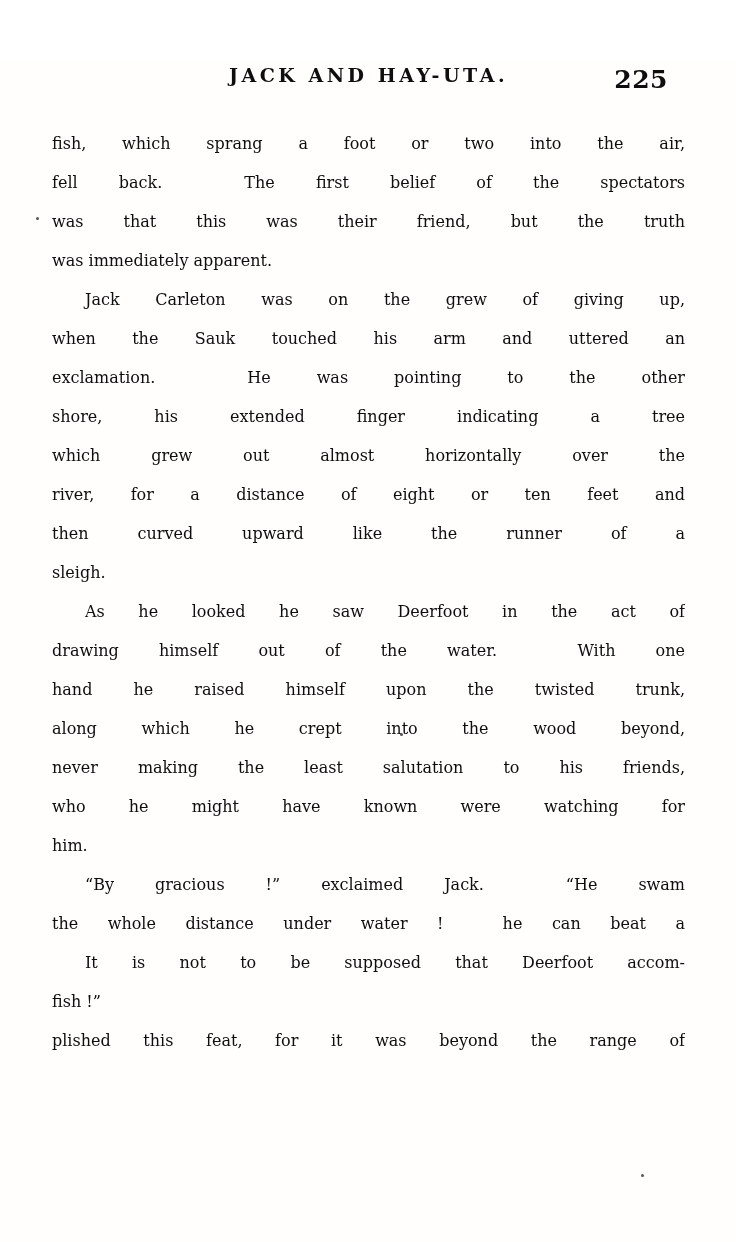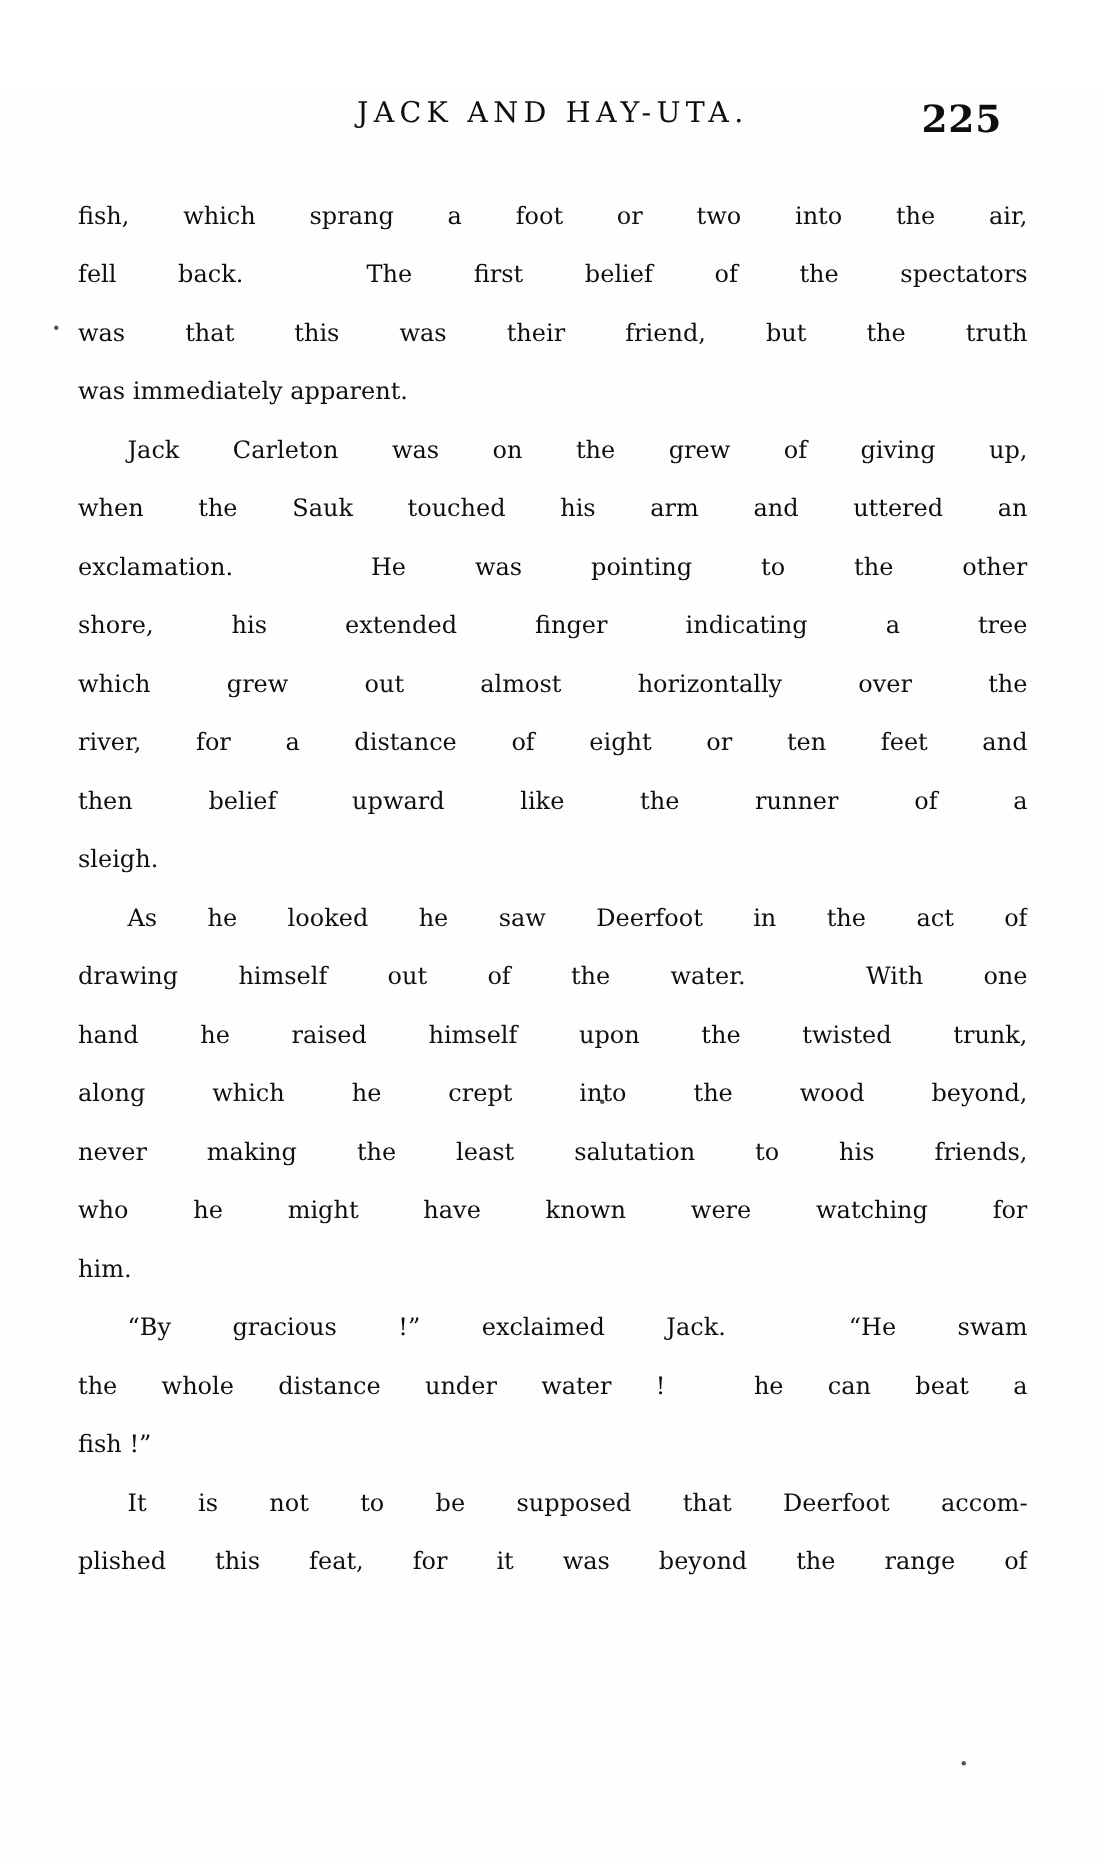--- a/index.html
+++ b/index.html
@@ -25,21 +25,21 @@
   .running-head {
     position: relative;
     margin-top: 62px;
     height: 27px;
     line-height: 27px;
   }
   .head-title {
     display: block;
     text-align: center;
     font-size: 19px;
-    font-weight: normal;
+    font-weight: bold;
     letter-spacing: 3.5px;
     color: var(--ink, #0e0e0e);
   }
   .page-num {
     position: absolute;
     right: 17px;
     bottom: -3px;
     font-size: 25px;
     font-weight: bold;
     line-height: 1;
@@ -89,32 +89,32 @@
       <div class="line">fish, which sprang a foot or two into the air,</div>
       <div class="line">fell back.  The first belief of the spectators</div>
       <div class="line">was that this was their friend, but the truth</div>
       <div class="line para-end">was immediately apparent.</div>
       <div class="line indent">Jack Carleton was on the grew of giving up,</div>
       <div class="line">when the Sauk touched his arm and uttered an</div>
       <div class="line">exclamation.  He was pointing to the other</div>
       <div class="line">shore, his extended finger indicating a tree</div>
       <div class="line">which grew out almost horizontally over the</div>
       <div class="line">river, for a distance of eight or ten feet and</div>
-      <div class="line">then belief upward like the runner of a</div>
+      <div class="line">then curved upward like the runner of a</div>
       <div class="line para-end">sleigh.</div>
       <div class="line indent">As he looked he saw Deerfoot in the act of</div>
       <div class="line">drawing himself out of the water.  With one</div>
       <div class="line">hand he raised himself upon the twisted trunk,</div>
       <div class="line">along which he crept into the wood beyond,</div>
       <div class="line">never making the least salutation to his friends,</div>
       <div class="line">who he might have known were watching for</div>
       <div class="line para-end">him.</div>
       <div class="line indent">“By gracious !” exclaimed Jack.  “He swam</div>
       <div class="line">the whole distance under water !  he can beat a</div>
+      <div class="line indent">It is not to be supposed that Deerfoot accom-</div>
       <div class="line para-end">fish !”</div>
-      <div class="line indent">It is not to be supposed that Deerfoot accom-</div>
       <div class="line">plished this feat, for it was beyond the range of</div>
     </div>
 
   <div class="speck speck-1"></div>
   <div class="speck speck-2"></div>
   <div class="speck speck-3"></div>
 </div>
 
 </body></html>

